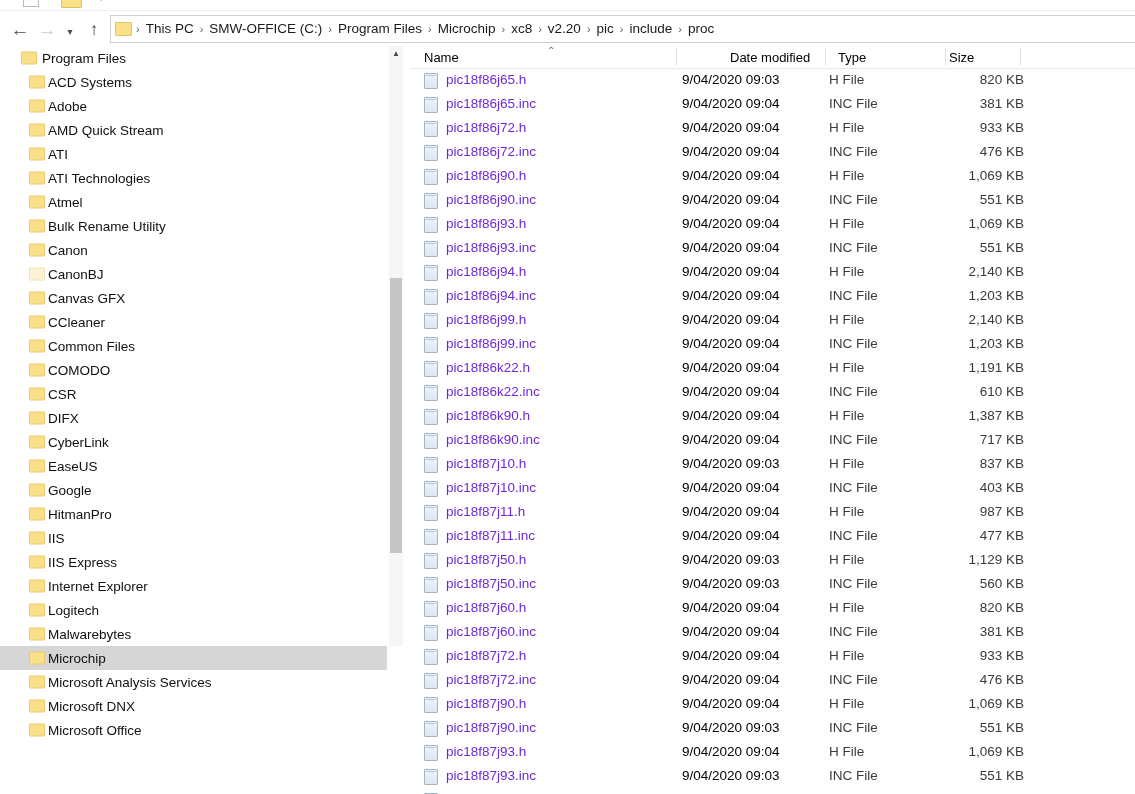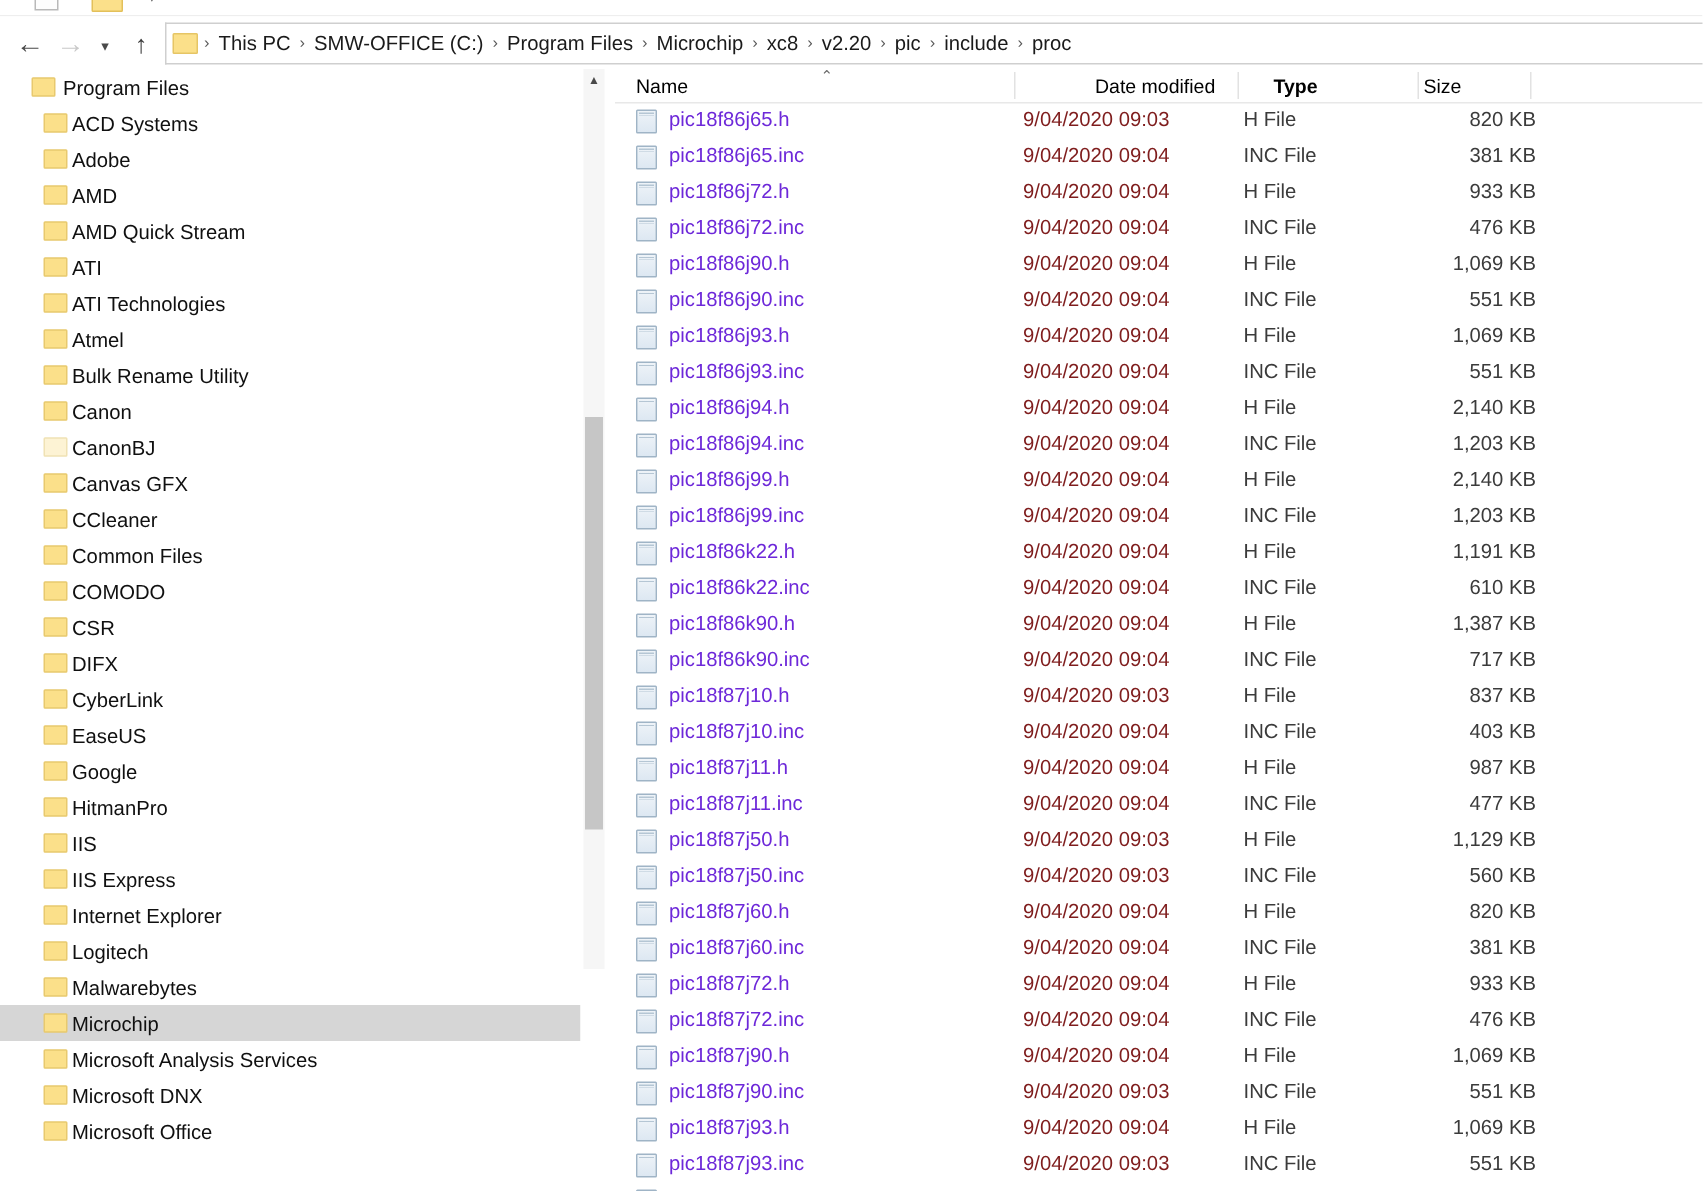--- a/index.html
+++ b/index.html
@@ -138,21 +138,21 @@
     position: absolute; top: 4px;
     font-size: 13px; color: #000000;
     white-space: nowrap;
   }
   .col-div {
     position: absolute; top: 2px; width: 1px; height: 18px;
     background: #e2e2e2;
   }
   .head-name { left: 14px; }
   .head-date { left: 272px; margin-left: 48px; }
-  .head-type { left: 439px; font-weight: bold; }
+  .head-type { left: 428px; }
   .head-size { left: 539px; }
   .div1 { left: 266px; }
   .div2 { left: 415px; }
   .div3 { left: 535px; }
   .div4 { left: 610px; }
   .header-rule {
     position: absolute; left: 0; top: 22px; width: 725px; height: 1px;
     background: #e8e8e8;
   }
 
@@ -175,21 +175,21 @@
   .file-icon::before {
     content: ""; position: absolute; left: 1px; top: 1px;
     width: 10px; height: 2px;
     background: repeating-linear-gradient(180deg,#b5c6d4 0 1px,transparent 1px 2px);
   }
   .cell {
     position: absolute; top: 3px;
     font-size: 13.5px; color: #0d0d0d;
   }
   .c-name { left: 36px; color: #6d28d9; }
-  .c-date { left: 272px; color: #7f1d1d; }
+  .c-date { left: 272px; color: #000000; }
   .c-type { left: 419px; color: #3b3b3b; }
   .c-size { left: 539px; width: 75px; text-align: right; color: #3b3b3b; }
 </style>
 </head>
 <body>
 
 <div class="qat-strip">
   <div class="qat-box b1"></div>
   <div class="qat-folder"></div>
   <div class="qat-caret">▾</div>
@@ -234,24 +234,20 @@
         <span class="tree-folder"></span>
         <span class="tree-label">Program Files</span>
       </div>
       <div class="tree-item lvl1">
         <span class="tree-folder"></span>
         <span class="tree-label">ACD Systems</span>
       </div>
       <div class="tree-item lvl1">
         <span class="tree-folder"></span>
         <span class="tree-label">Adobe</span>
-      </div>
-      <div class="tree-item lvl1">
-        <span class="tree-folder"></span>
-        <span class="tree-label">AMD</span>
       </div>
       <div class="tree-item lvl1">
         <span class="tree-folder"></span>
         <span class="tree-label">AMD Quick Stream</span>
       </div>
       <div class="tree-item lvl1">
         <span class="tree-folder"></span>
         <span class="tree-label">ATI</span>
       </div>
       <div class="tree-item lvl1">

